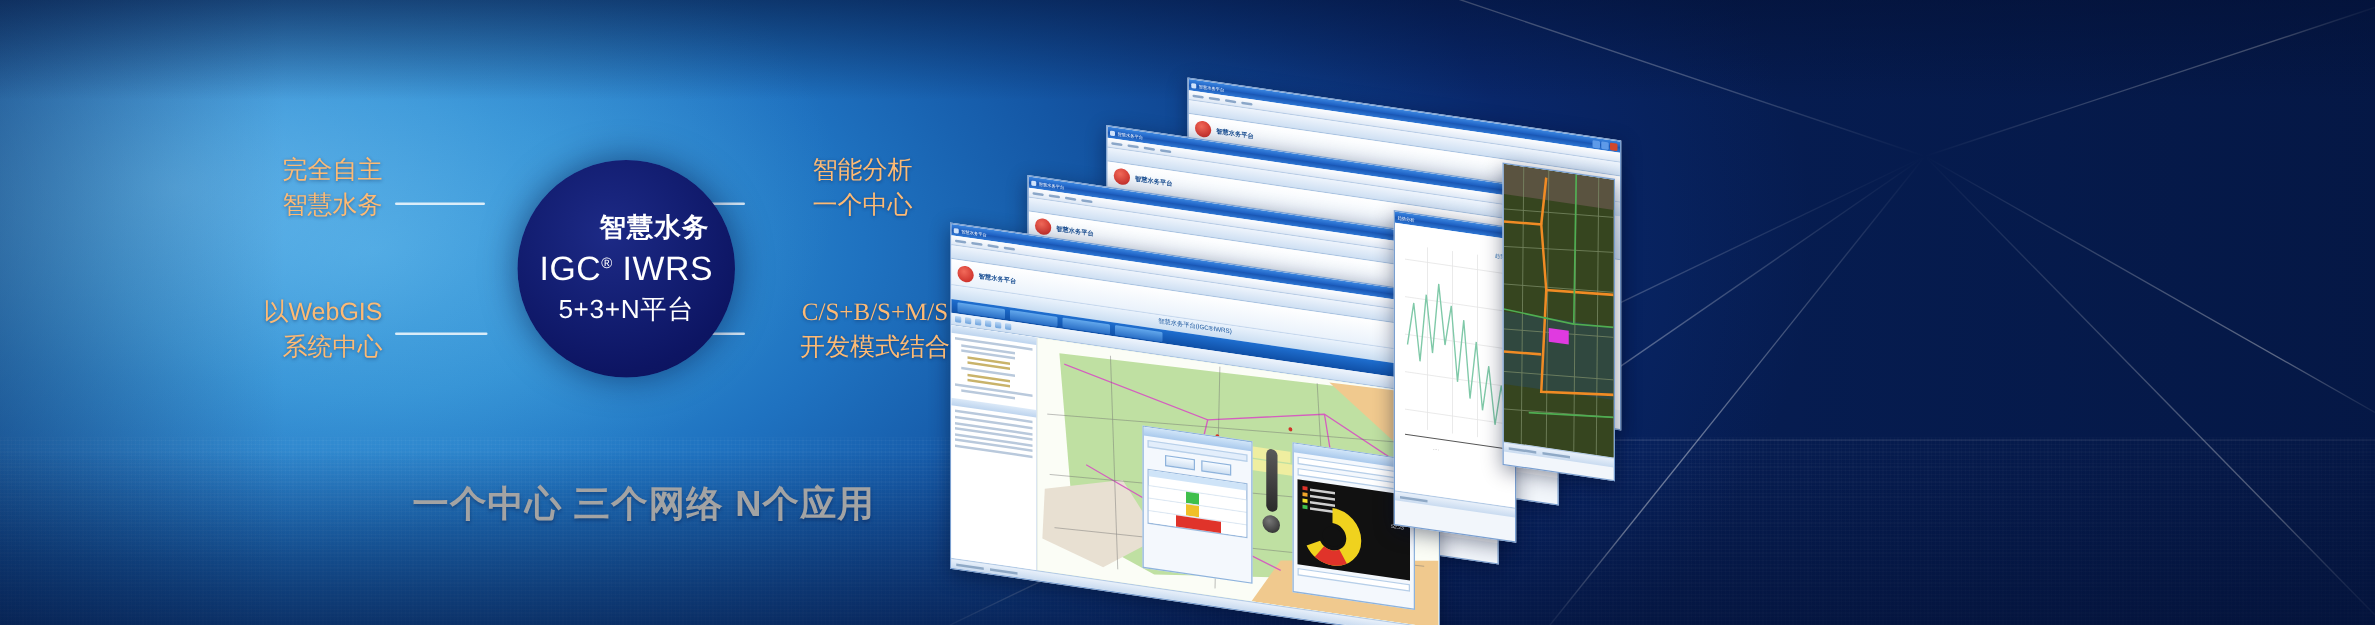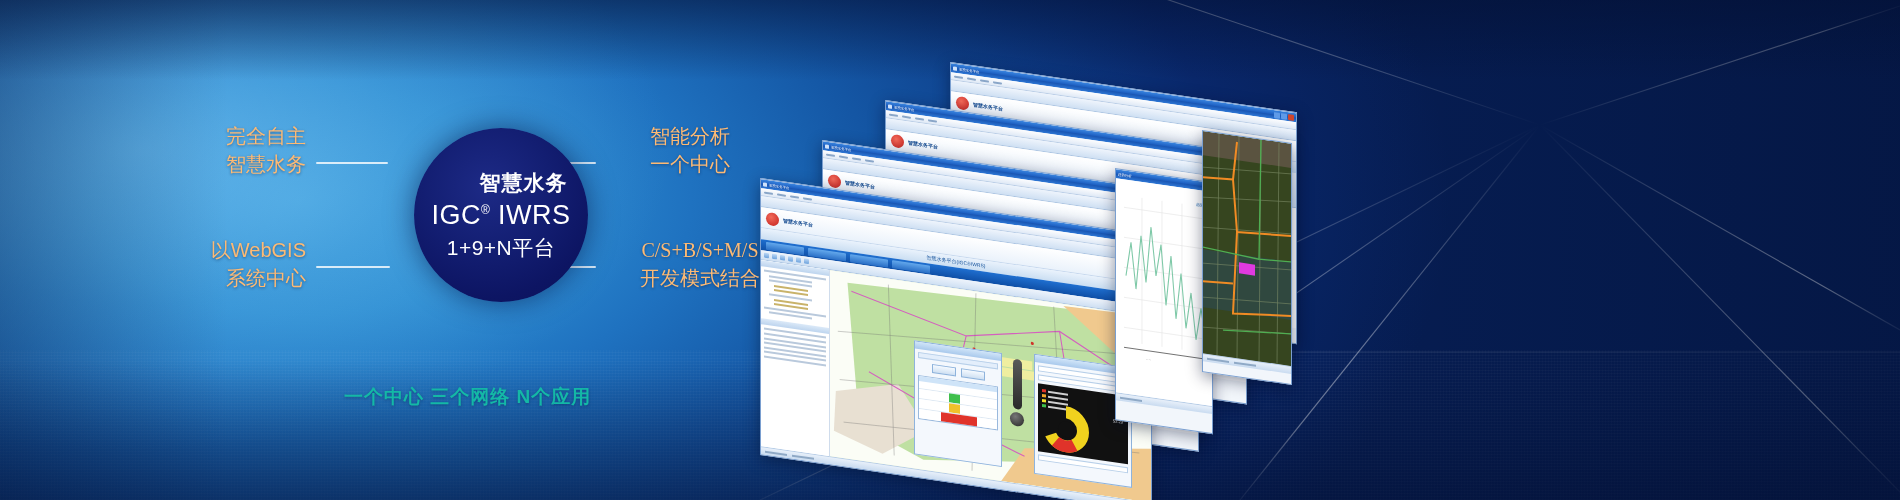--- a/index.html
+++ b/index.html
@@ -59,22 +59,22 @@
   .lbl-bl{left:178px;top:236px;width:128px;}
   .lbl-br{left:600px;top:236px;width:200px;}
 
   .conn{position:absolute;height:2px;background:rgba(255,255,255,.80);border-radius:2px;}
   .conn-tl{left:316px;top:162px;width:72px;}
   .conn-tr{left:530px;top:162px;width:66px;}
   .conn-bl{left:316px;top:266px;width:74px;}
   .conn-br{left:534px;top:266px;width:62px;}
 
   .tagline{
-    position:absolute;left:344px;top:384px;width:460px;
-    color:#14b8a6;font-size:19px;font-weight:bold;letter-spacing:1px;white-space:nowrap;
+    position:absolute;left:330px;top:384px;width:460px;
+    color:#a3a3a3;font-size:29px;font-weight:bold;letter-spacing:1px;white-space:nowrap;
     text-shadow:0 1px 3px rgba(2,18,60,.35);
   }
 
   
   .stack{position:absolute;left:760px;top:0;width:740px;height:500px;}
   .win{
     position:absolute;background:#f2f6fb;
     border:1px solid #7a9fd0;
     box-shadow:0 4px 16px rgba(1,10,40,.45);
     overflow:hidden;
@@ -547,19 +547,19 @@
     <div class="lbl r lbl-br">
       <div>C/S+B/S+M/S</div>
       <div>开发模式结合</div>
     </div>
 
     <div class="hub">
       <div class="hub-l1">智慧水务</div>
       <div class="hub-l2">
         <span>IGC</span><sup>®</sup>&nbsp;<span>IWRS</span>
       </div>
-      <div class="hub-l3">1+9+N平台</div>
+      <div class="hub-l3">5+3+N平台</div>
     </div>
 
     <div class="tagline">一个中心  三个网络  N个应用</div>
   </div>
 
 </div>
 
 </body></html>

